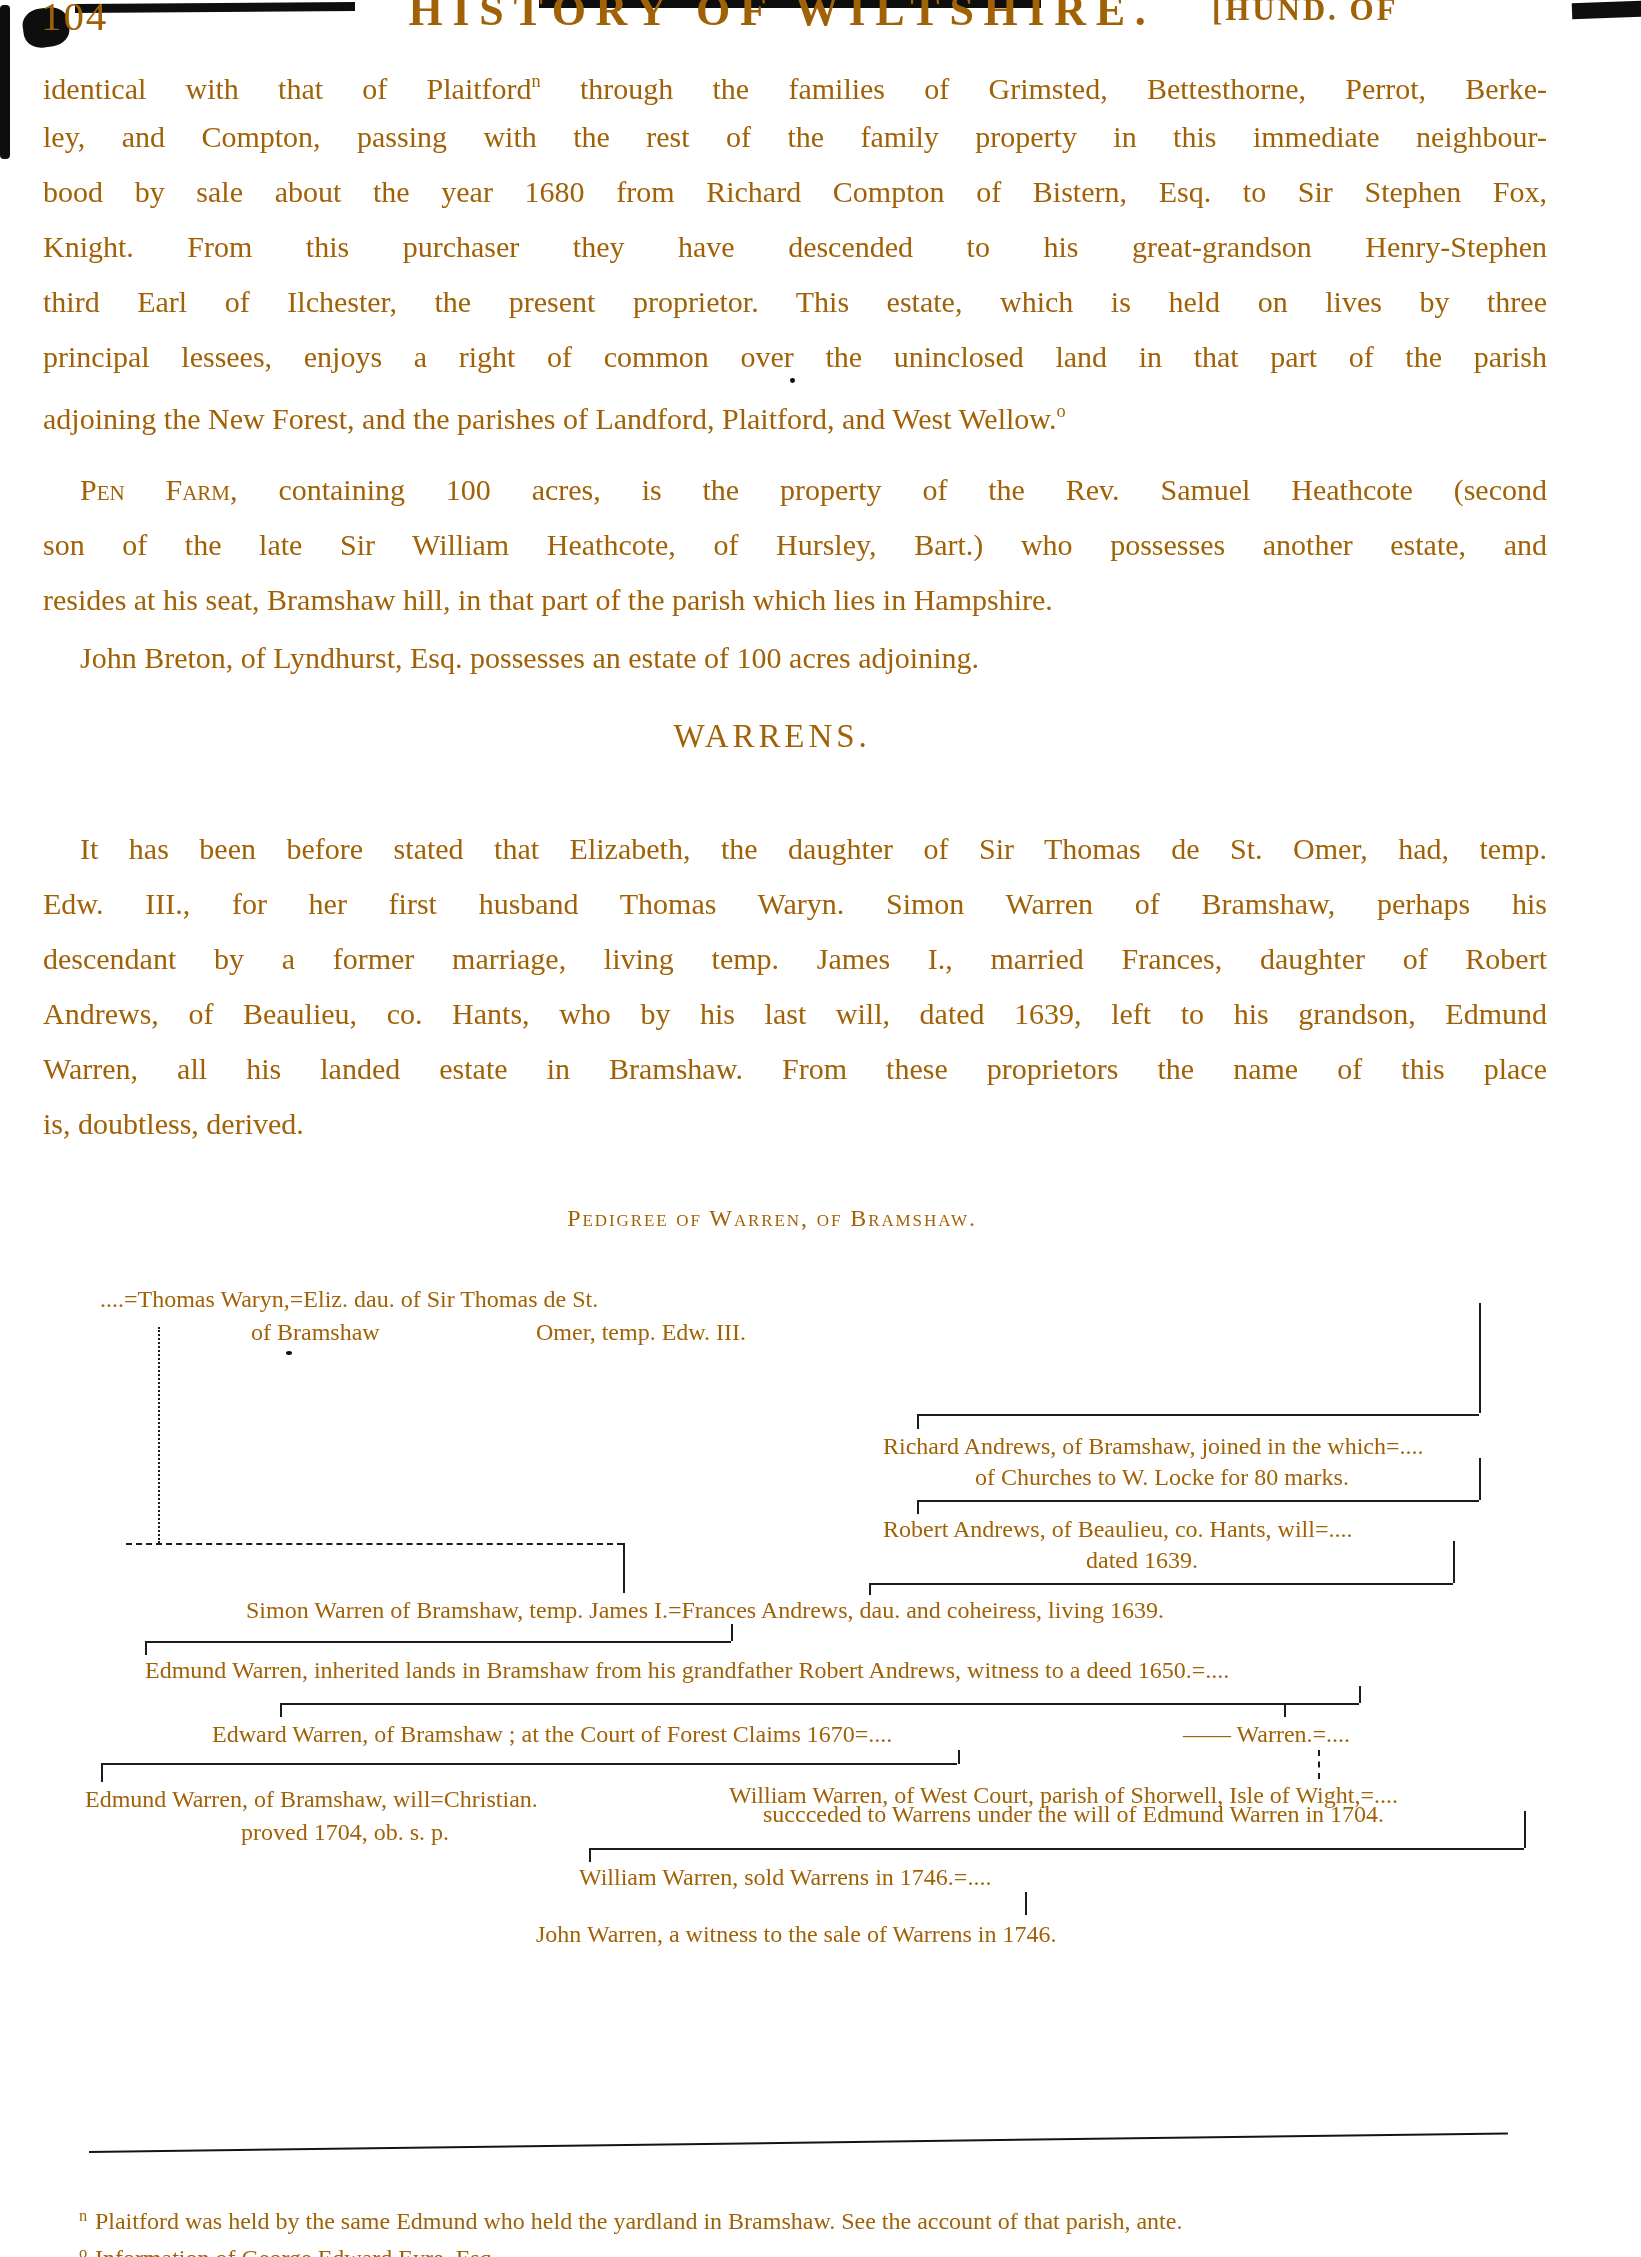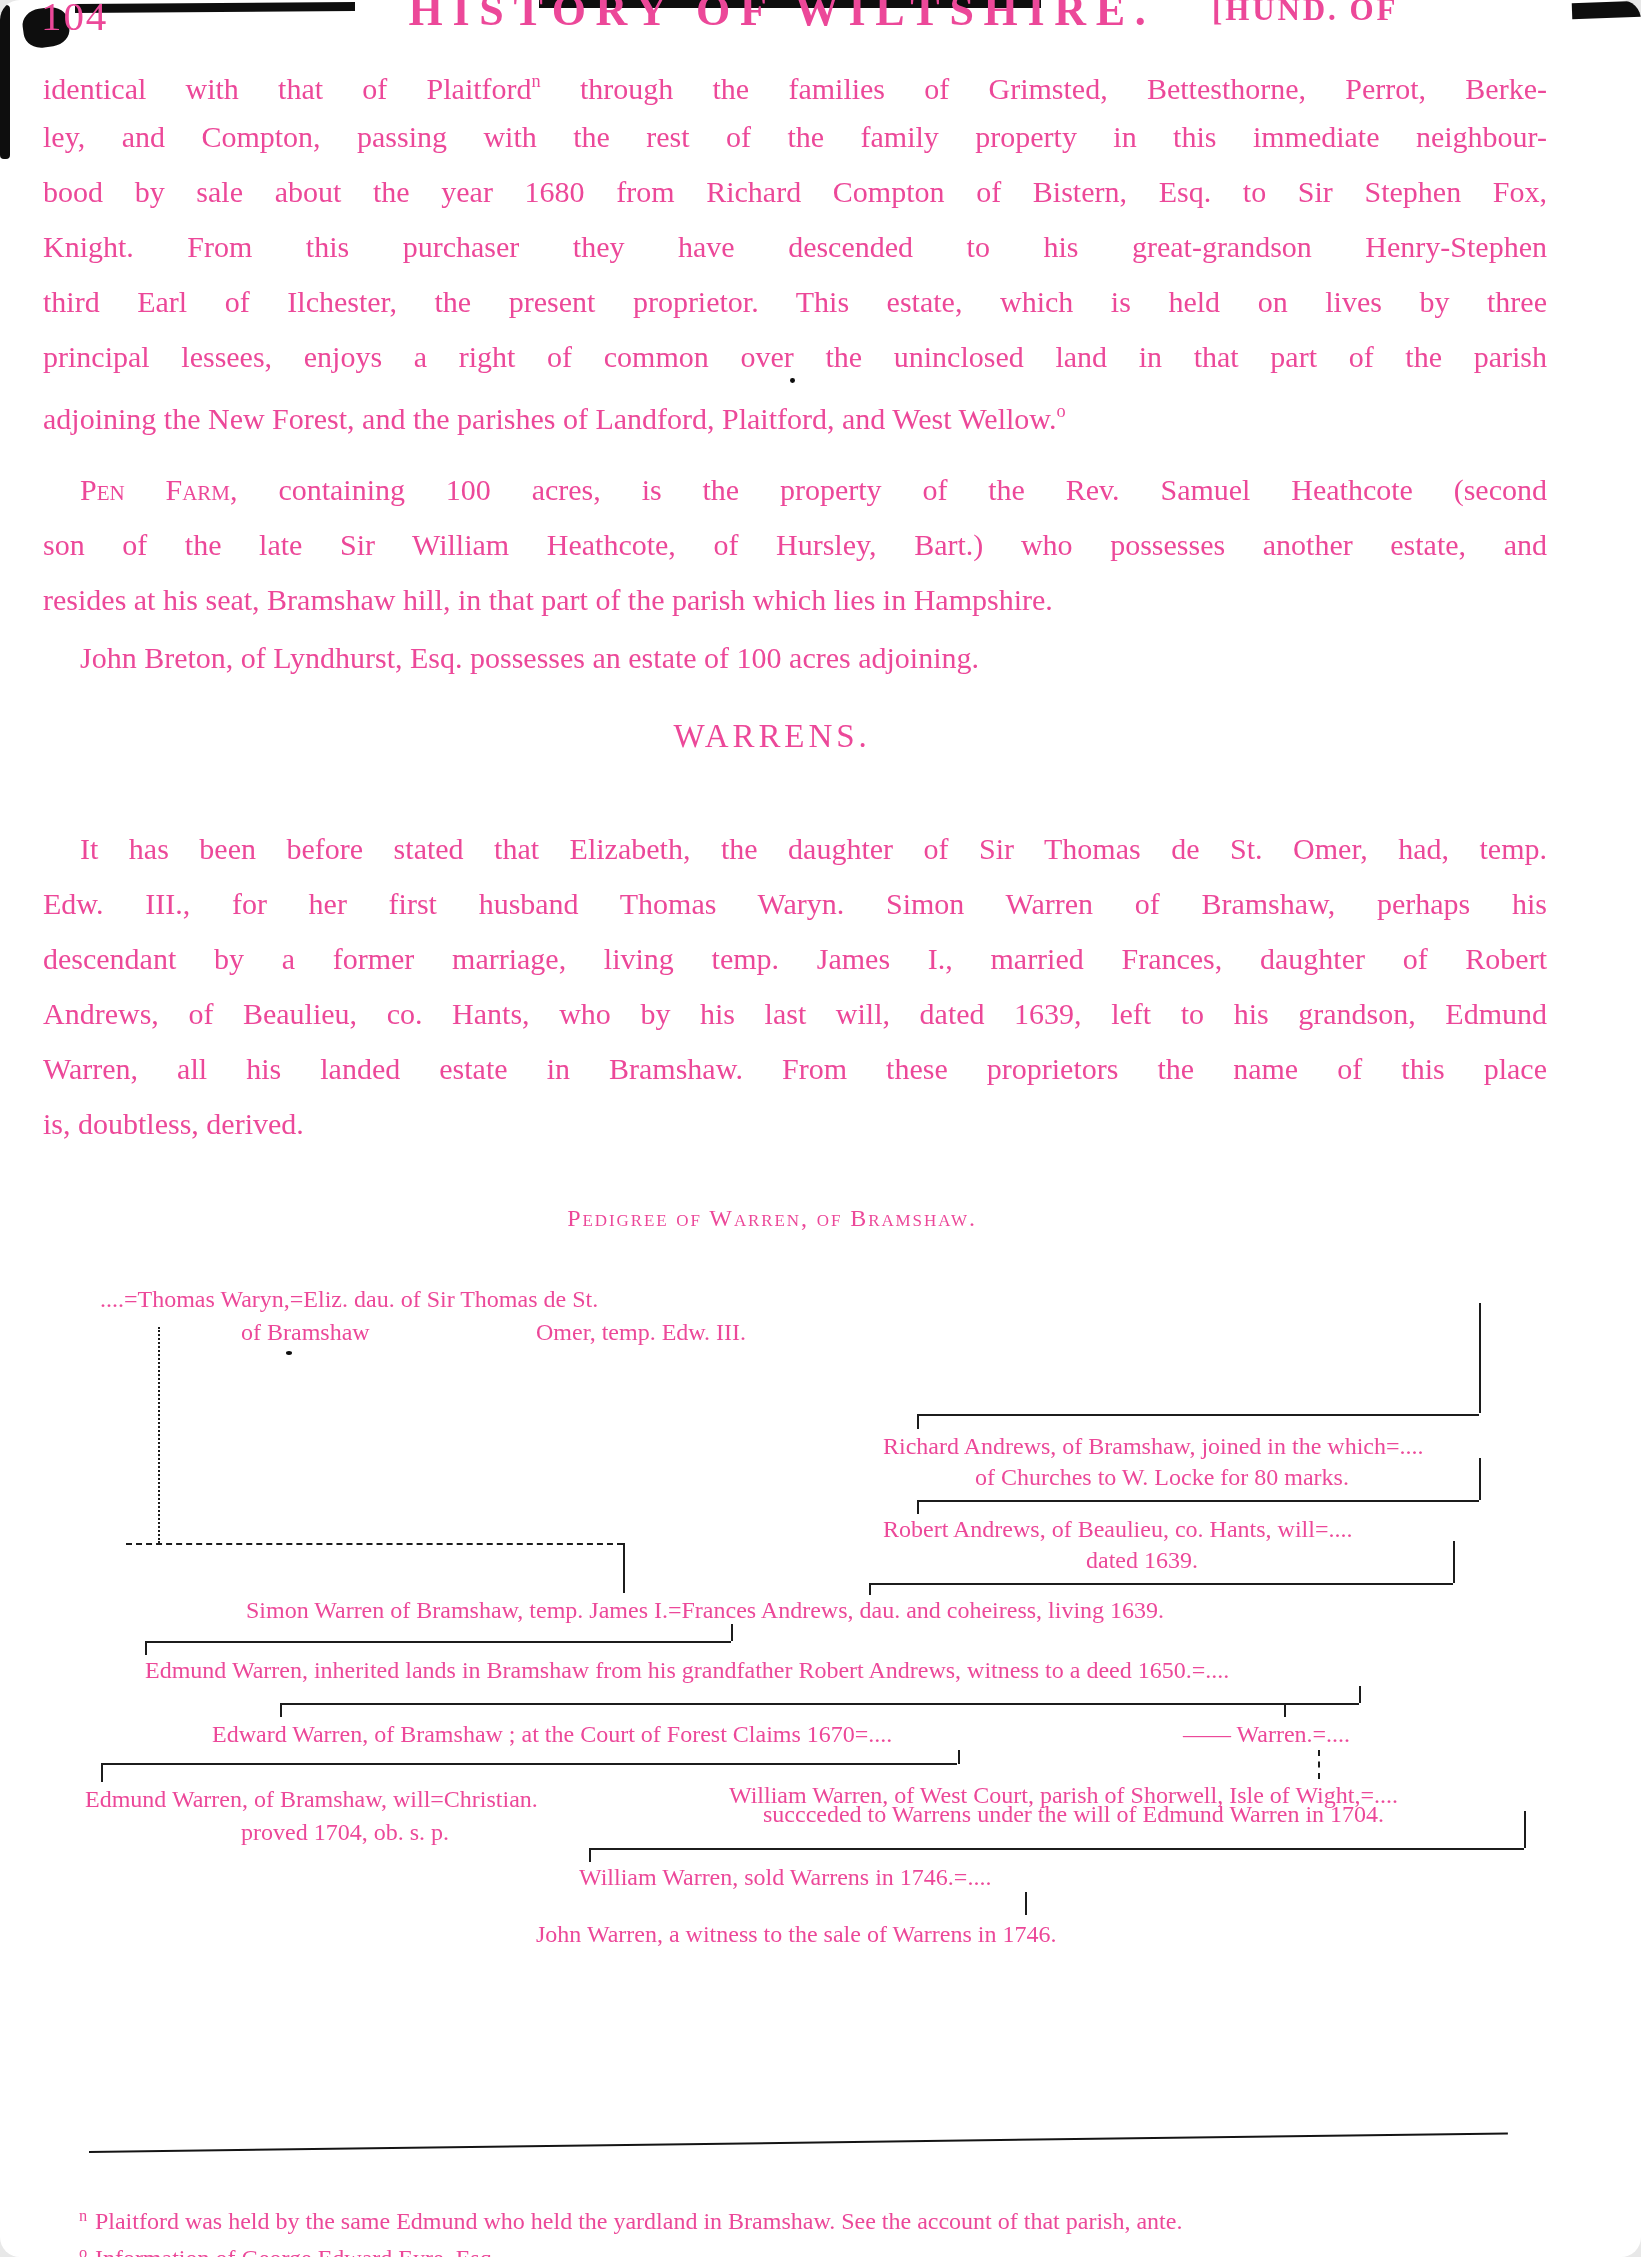--- a/index.html
+++ b/index.html
@@ -1,19 +1,19 @@
 <!DOCTYPE html>
 <html><head>
 <meta charset="utf-8">
 <style>
   html,body { margin:0; padding:0; background:#e8e8e8; }
   .page {
     position:relative; width:1641px; height:2257px; margin:0 auto;
     background:#ffffff; overflow:hidden;
-    font-family:"Liberation Serif", serif; color:#ec4899;border-radius:20px;
+    font-family:"Liberation Serif", serif; color:#a16207;
   }
   
   .header-clip { position:absolute; left:0; top:0; width:1641px; height:42px; overflow:hidden; }
   .pageno { position:absolute; left:41px; top:-7.7px; font-size:41px; letter-spacing:1.9px; }
   .htitle { position:absolute; left:386px; top:-15.4px; width:792px; text-align:center;
             font-size:44px; letter-spacing:9.7px; font-weight:bold; }
   .hhund  { position:absolute; left:1212px; top:-7.7px; font-size:31px; letter-spacing:2.9px; font-weight:bold; }
   
   .smudge { position:absolute; background:#0e0e0e; }
   
@@ -84,21 +84,21 @@
     <div class="bline">Edw. III., for her first husband Thomas Waryn. Simon Warren of Bramshaw, perhaps his</div>
     <div class="bline">descendant by a former marriage, living temp. James I., married Frances, daughter of Robert</div>
     <div class="bline">Andrews, of Beaulieu, co. Hants, who by his last will, dated 1639, left to his grandson, Edmund</div>
     <div class="bline">Warren, all his landed estate in Bramshaw. From these proprietors the name of this place</div>
     <div class="bline blast">is, doubtless, derived.</div>
   </div>
 
   <div class="center-head smallcaps" style="top:1205px; font-size:24px; letter-spacing:1.9px;">Pedigree of Warren, of Bramshaw.</div>
 
   <div class="pnode" style="left:72px; top:1284px;margin-left:28px;">....=Thomas Waryn,=Eliz. dau. of Sir Thomas de St.</div>
-  <div class="pnode" style="left:241px; top:1317px;">of Bramshaw</div>
+  <div class="pnode" style="left:251px; top:1317px;">of Bramshaw</div>
   <div class="pnode" style="left:536px; top:1317px;">Omer, temp. Edw. III.</div>
   <div class="pline-v dotted-v" style="left:158px; top:1327px; height:216px;"></div>
   <div class="pline-h dashed-h" style="left:126px; top:1543px; width:497px;"></div>
   <div class="pline-v" style="left:623px; top:1543px; height:50px;"></div>
 
   <div class="pline-v" style="left:1479px; top:1303px; height:110px;"></div>
   <div class="pline-h" style="left:917px; top:1414px; width:562px;"></div>
   <div class="pline-v" style="left:917px; top:1414px; height:15.4px;"></div>
 
   <div class="pnode" style="left:883px; top:1431px;">Richard Andrews, of Bramshaw, joined in the which=....</div>

